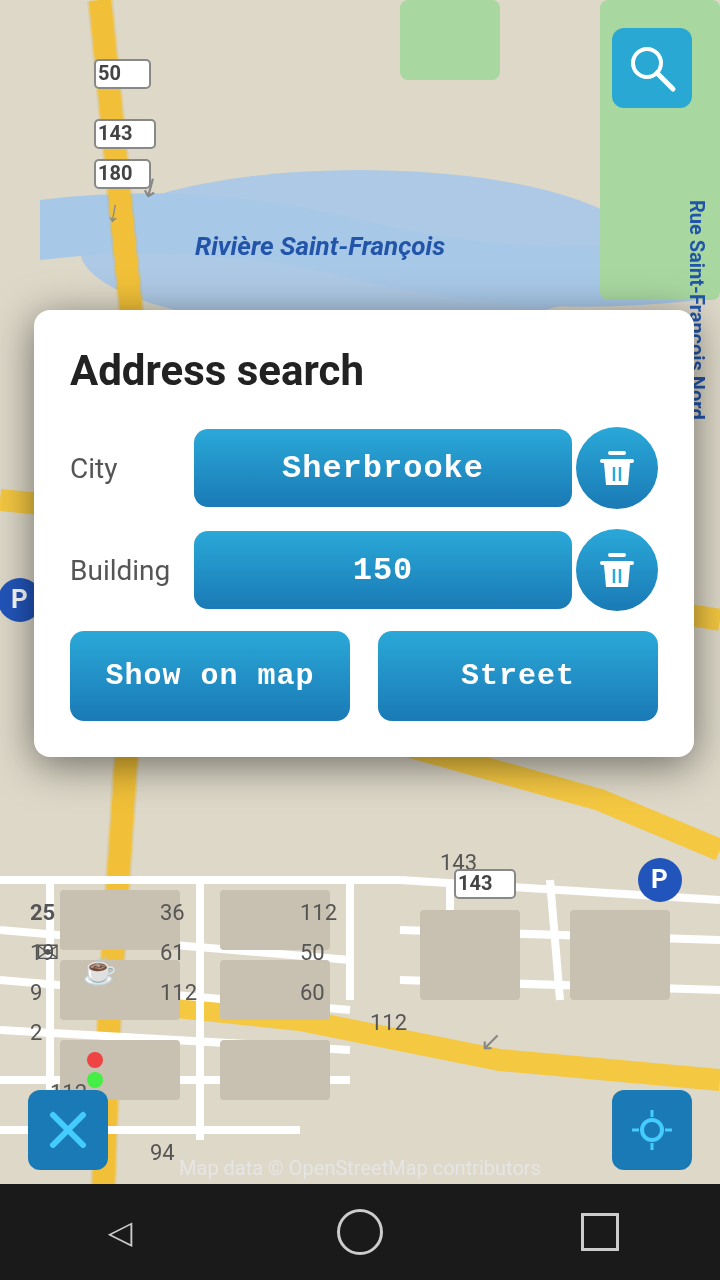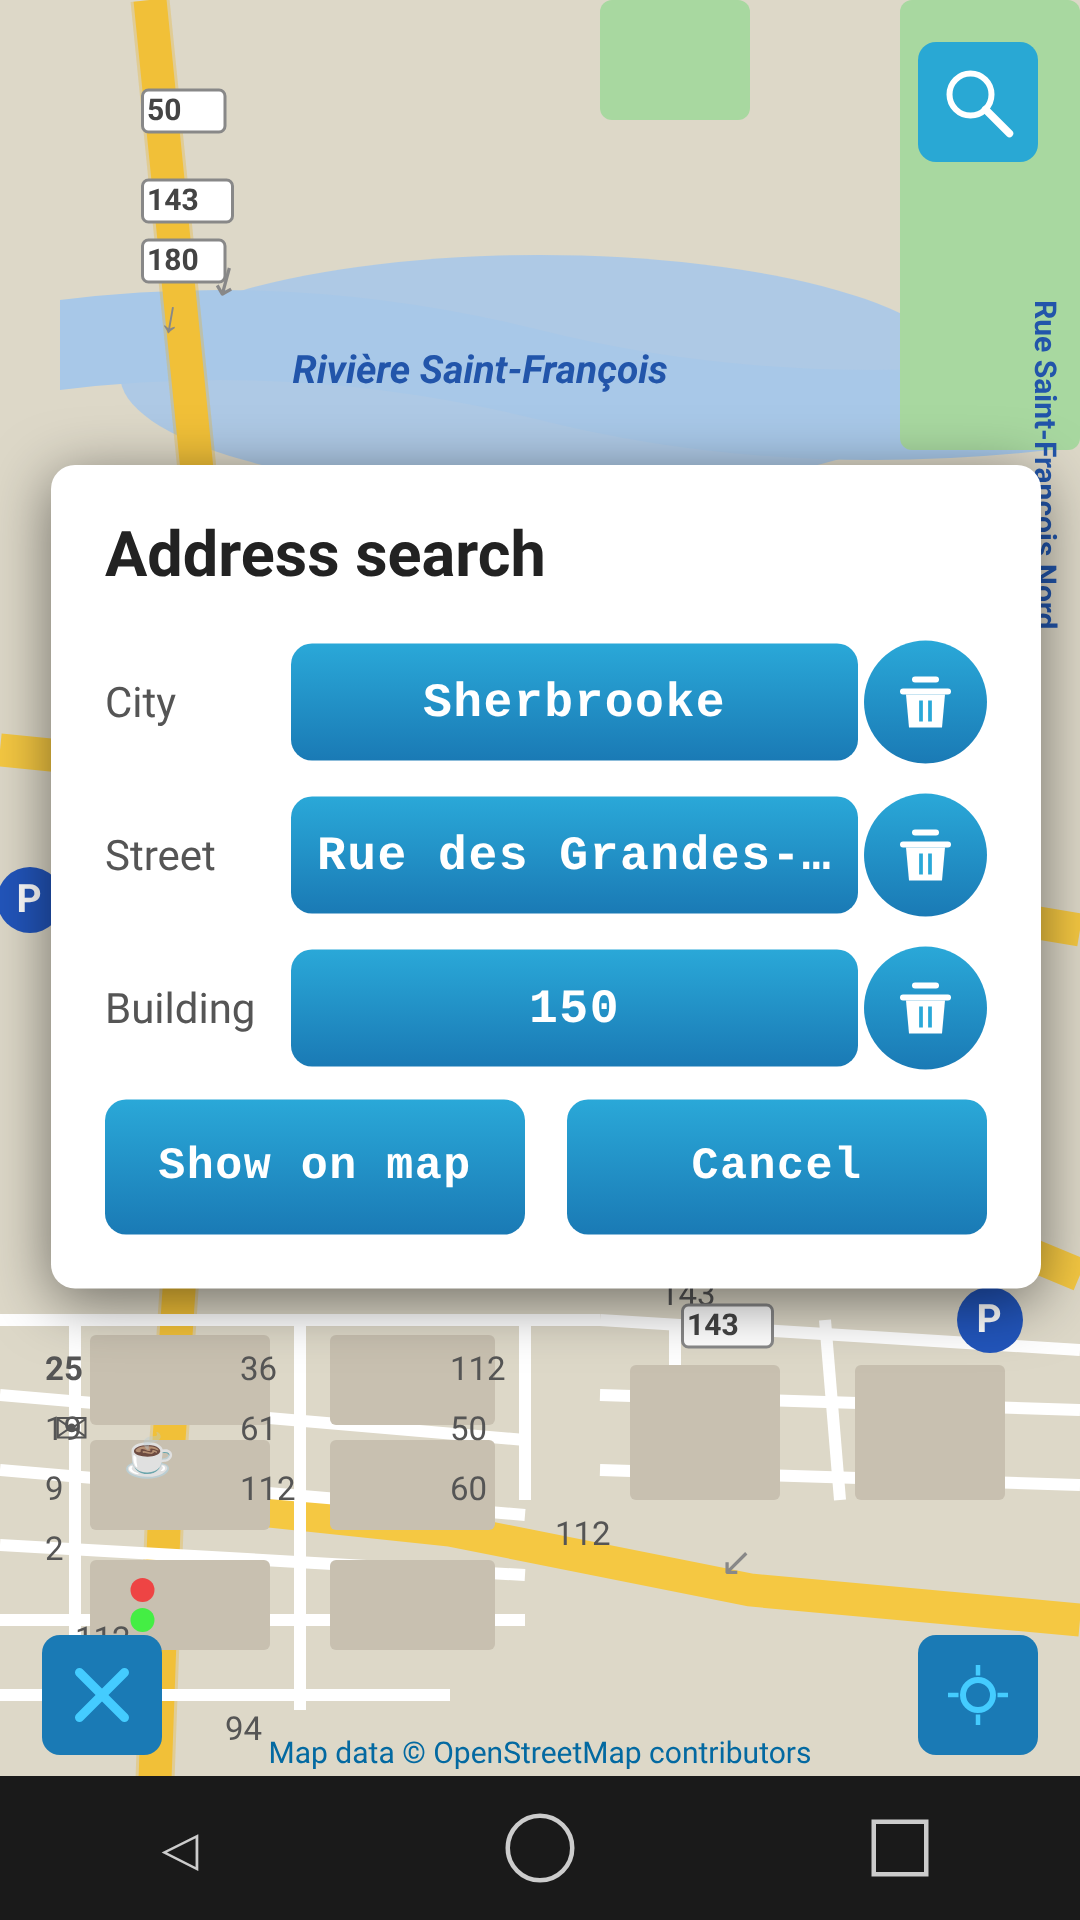--- a/index.html
+++ b/index.html
@@ -56,21 +56,21 @@
       font-size: 32px;
     }
 
     
     .map-attribution {
       position: absolute;
       bottom: 100px;
       left: 50%;
       transform: translateX(-50%);
       font-size: 20px;
-      color: #0369a1;
+      color: #e5e5e5;
       white-space: nowrap;
       z-index: 10;
       text-align: center;
     }
 
     
     .map-search-btn {
       position: absolute;
       top: 28px;
       right: 28px;
@@ -366,58 +366,43 @@
         <svg class="trash-icon-svg" viewBox="0 0 46 46" xmlns="http://www.w3.org/2000/svg">
           <rect x="6" y="14" width="34" height="4" rx="2" fill="#fff"></rect>
           <rect x="14" y="6" width="18" height="4" rx="2" fill="#fff"></rect>
           <path d="M10 18 L12 40 L34 40 L36 18 Z" fill="#fff"></path>
           <line x1="20" y1="22" x2="20" y2="36" stroke="#2aa8d8" stroke-width="2.5"></line>
           <line x1="26" y1="22" x2="26" y2="36" stroke="#2aa8d8" stroke-width="2.5"></line>
         </svg>
       </button>
     </div>
 
+
     <div class="form-row">
-      <span class="form-label">Street</span>
+      <span class="form-label">Building</span>
       <button class="form-input-btn">
-        <span class="form-input-text">Rue des Grandes-…</span>
+        <span class="form-input-text">150</span>
       </button>
       <button class="trash-btn">
         <svg class="trash-icon-svg" viewBox="0 0 46 46" xmlns="http://www.w3.org/2000/svg">
           <rect x="6" y="14" width="34" height="4" rx="2" fill="#fff"></rect>
           <rect x="14" y="6" width="18" height="4" rx="2" fill="#fff"></rect>
           <path d="M10 18 L12 40 L34 40 L36 18 Z" fill="#fff"></path>
           <line x1="20" y1="22" x2="20" y2="36" stroke="#2aa8d8" stroke-width="2.5"></line>
           <line x1="26" y1="22" x2="26" y2="36" stroke="#2aa8d8" stroke-width="2.5"></line>
         </svg>
       </button>
     </div>
 
-    <div class="form-row">
-      <span class="form-label">Building</span>
-      <button class="form-input-btn">
-        <span class="form-input-text">150</span>
-      </button>
-      <button class="trash-btn">
-        <svg class="trash-icon-svg" viewBox="0 0 46 46" xmlns="http://www.w3.org/2000/svg">
-          <rect x="6" y="14" width="34" height="4" rx="2" fill="#fff"></rect>
-          <rect x="14" y="6" width="18" height="4" rx="2" fill="#fff"></rect>
-          <path d="M10 18 L12 40 L34 40 L36 18 Z" fill="#fff"></path>
-          <line x1="20" y1="22" x2="20" y2="36" stroke="#2aa8d8" stroke-width="2.5"></line>
-          <line x1="26" y1="22" x2="26" y2="36" stroke="#2aa8d8" stroke-width="2.5"></line>
-        </svg>
-      </button>
-    </div>
-
     <div class="action-row">
       <button class="action-btn">
         <span class="action-btn-text">Show on map</span>
       </button>
       <button class="action-btn">
-        <span class="action-btn-text">Cancel</span>
+        <span class="action-btn-text">Street</span>
       </button>
     </div>
 
   </div>
 </div>
 
 <div class="nav-bar">
   <div class="nav-btn">
     <span class="nav-icon">◁</span>
   </div>

